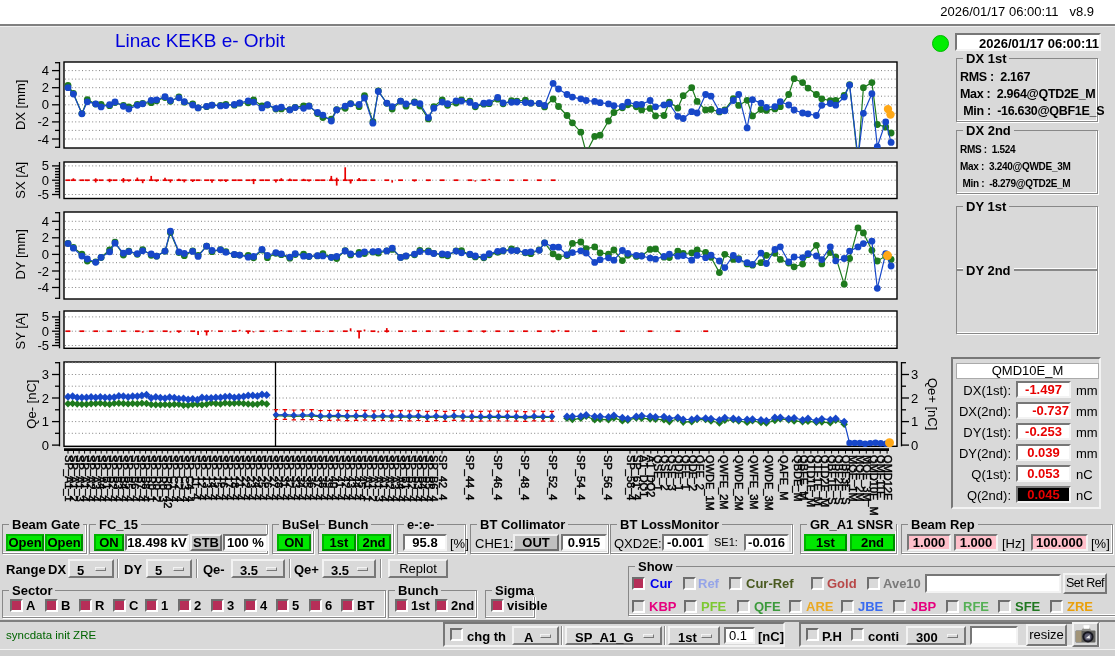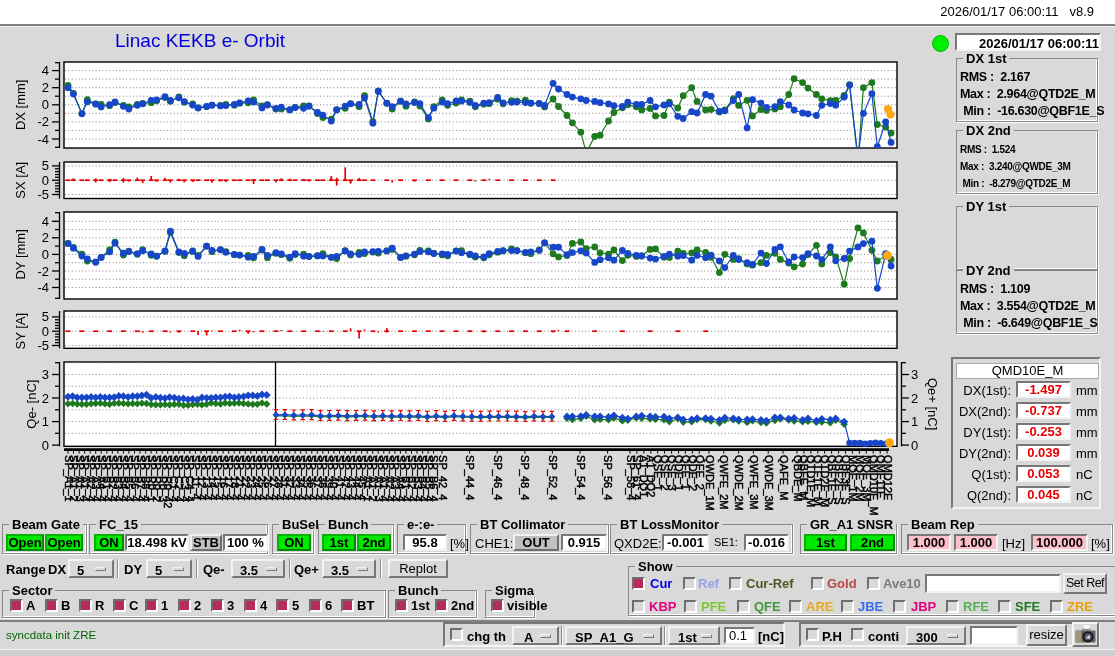--- a/index.html
+++ b/index.html
@@ -1352,41 +1352,40 @@
   </div>
 <div class="frame" style="left:956px;top:130px;width:142px;height:64px">
     <div class="flabel">DX 2nd</div>
     <div style="position:absolute;left:3px;top:10px;font-weight:bold;font-size:10px;line-height:17.2px;white-space:nowrap;letter-spacing:-0.3px">RMS :&nbsp; 1.524<br>Max :&nbsp; 3.240@QWDE_3M<br>&nbsp;Min :&nbsp; -8.279@QTD2E_M</div>
   </div>
 <div class="frame" style="left:956px;top:206px;width:142px;height:64px">
     <div class="flabel">DY 1st</div>
   </div>
 <div class="frame" style="left:956px;top:270px;width:142px;height:64px">
     <div class="flabel">DY 2nd</div>
-    <div style="position:absolute;left:3px;top:10px;font-weight:bold;font-size:12.5px;line-height:17.2px;white-space:nowrap;letter-spacing:-0.3px">RMS :&nbsp; 1.109<br>Max :&nbsp; 3.554@QTD2E_M<br>&nbsp;Min :&nbsp; -6.649@QBF1E_S</div>
   </div>
 <div class="abs" style="left:951px;top:357px;width:150px;height:152px;border-top:2px solid #777;border-left:2px solid #777;border-right:2px solid #f3f3f3;border-bottom:2px solid #f3f3f3;background:#d9d9d9">
 <div class="abs b" style="left:3px;top:4px;width:143px;height:16px;background:#fff;border:1px solid #aaa;text-align:center;font-size:13px;line-height:14px">QMD10E_M</div>
 <div class="abs b" style="right:88px;top:24px;font-size:13px">DX(1st):</div>
 <div class="abs" style="left:63px;top:22px;width:55px;height:17px;border-top:2px solid #777;border-left:2px solid #777;border-right:2px solid #f3f3f3;border-bottom:2px solid #f3f3f3;background:#fff;color:#e80000;font-weight:bold;font-size:13px;text-align:center;line-height:13px">-1.497</div>
 <div class="abs b" style="left:123px;top:24px;font-size:13px">mm</div>
 <div class="abs b" style="right:88px;top:45px;font-size:13px">DX(2nd):</div>
-<div class="abs" style="left:63px;top:43px;width:55px;height:17px;border-top:2px solid #777;border-left:2px solid #777;border-right:2px solid #f3f3f3;border-bottom:2px solid #f3f3f3;background:#fff;color:#e80000;font-weight:bold;font-size:13px;text-align:center;line-height:13px">-0.737</div>
+<div class="abs" style="left:63px;top:43px;width:55px;height:17px;border-top:2px solid #777;border-left:2px solid #777;border-right:2px solid #f3f3f3;border-bottom:2px solid #f3f3f3;background:#fff;color:#e80000;font-weight:bold;font-size:13px;text-align:right;line-height:13px">-0.737</div>
 <div class="abs b" style="left:123px;top:45px;font-size:13px">mm</div>
 <div class="abs b" style="right:88px;top:66px;font-size:13px">DY(1st):</div>
 <div class="abs" style="left:63px;top:64px;width:55px;height:17px;border-top:2px solid #777;border-left:2px solid #777;border-right:2px solid #f3f3f3;border-bottom:2px solid #f3f3f3;background:#fff;color:#e80000;font-weight:bold;font-size:13px;text-align:center;line-height:13px">-0.253</div>
 <div class="abs b" style="left:123px;top:66px;font-size:13px">mm</div>
 <div class="abs b" style="right:88px;top:87px;font-size:13px">DY(2nd):</div>
 <div class="abs" style="left:63px;top:85px;width:55px;height:17px;border-top:2px solid #777;border-left:2px solid #777;border-right:2px solid #f3f3f3;border-bottom:2px solid #f3f3f3;background:#fff;color:#e80000;font-weight:bold;font-size:13px;text-align:center;line-height:13px">0.039</div>
 <div class="abs b" style="left:123px;top:87px;font-size:13px">mm</div>
 <div class="abs b" style="right:88px;top:108px;font-size:13px">Q(1st):</div>
 <div class="abs" style="left:63px;top:106px;width:55px;height:17px;border-top:2px solid #777;border-left:2px solid #777;border-right:2px solid #f3f3f3;border-bottom:2px solid #f3f3f3;background:#fff;color:#e80000;font-weight:bold;font-size:13px;text-align:center;line-height:13px">0.053</div>
 <div class="abs b" style="left:123px;top:108px;font-size:13px">nC</div>
 <div class="abs b" style="right:88px;top:129px;font-size:13px">Q(2nd):</div>
-<div class="abs" style="left:63px;top:127px;width:55px;height:17px;border-top:2px solid #777;border-left:2px solid #777;border-right:2px solid #f3f3f3;border-bottom:2px solid #f3f3f3;background:#ffffff;color:#e80000;font-weight:bold;font-size:13px;text-align:center;line-height:13px">0.045</div>
+<div class="abs" style="left:63px;top:127px;width:55px;height:17px;border-top:2px solid #777;border-left:2px solid #777;border-right:2px solid #f3f3f3;border-bottom:2px solid #f3f3f3;background:#000000;color:#e80000;font-weight:bold;font-size:13px;text-align:center;line-height:13px">0.045</div>
 <div class="abs b" style="left:123px;top:129px;font-size:13px">nC</div>
 </div>
 <div class="frame" style="left:2px;top:524px;width:85px;height:30px">
     <div class="flabel">Beam Gate</div>
 <div class="gbtn" style="left:3px;top:9px;width:38px;height:17px;line-height:14px">Open</div>
 <div class="gbtn" style="left:42px;top:9px;width:38px;height:17px;line-height:14px">Open</div>
 </div>
 <div class="frame" style="left:89px;top:524px;width:179px;height:30px">
     <div class="flabel">FC_15</div>
 <div class="gbtn" style="left:4px;top:9px;width:30px;height:17px;line-height:14px">ON</div>

